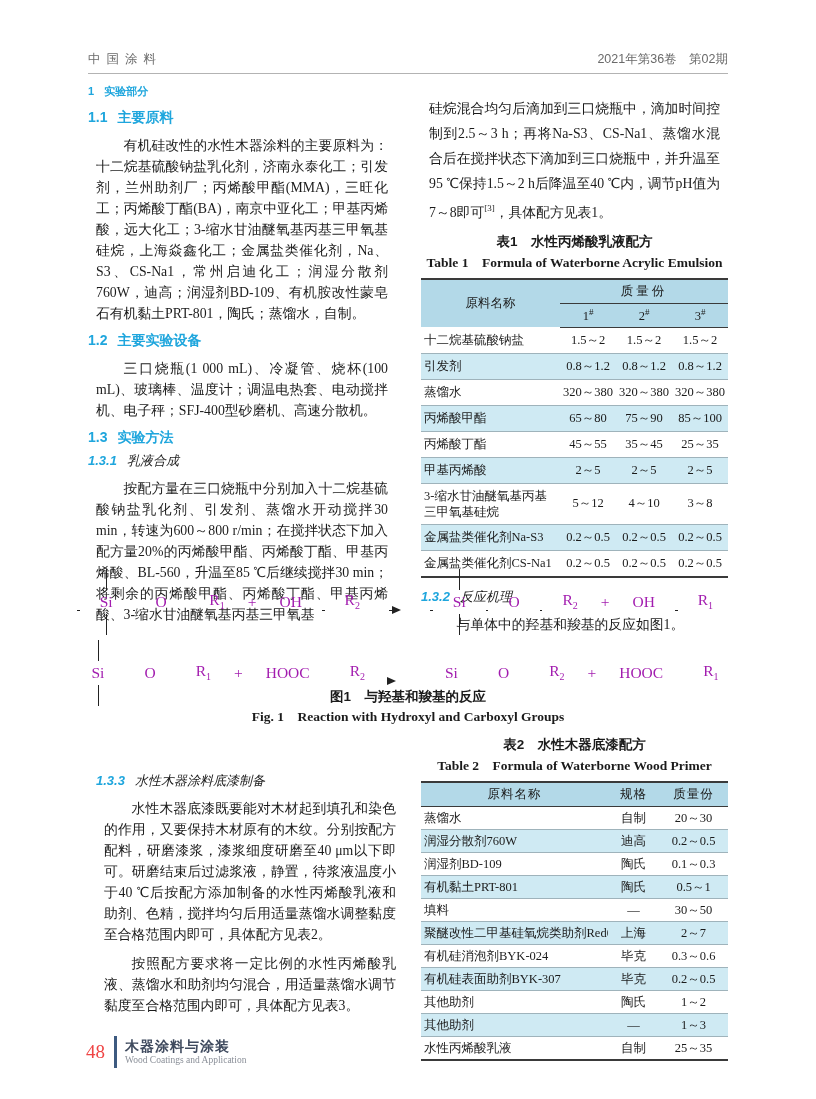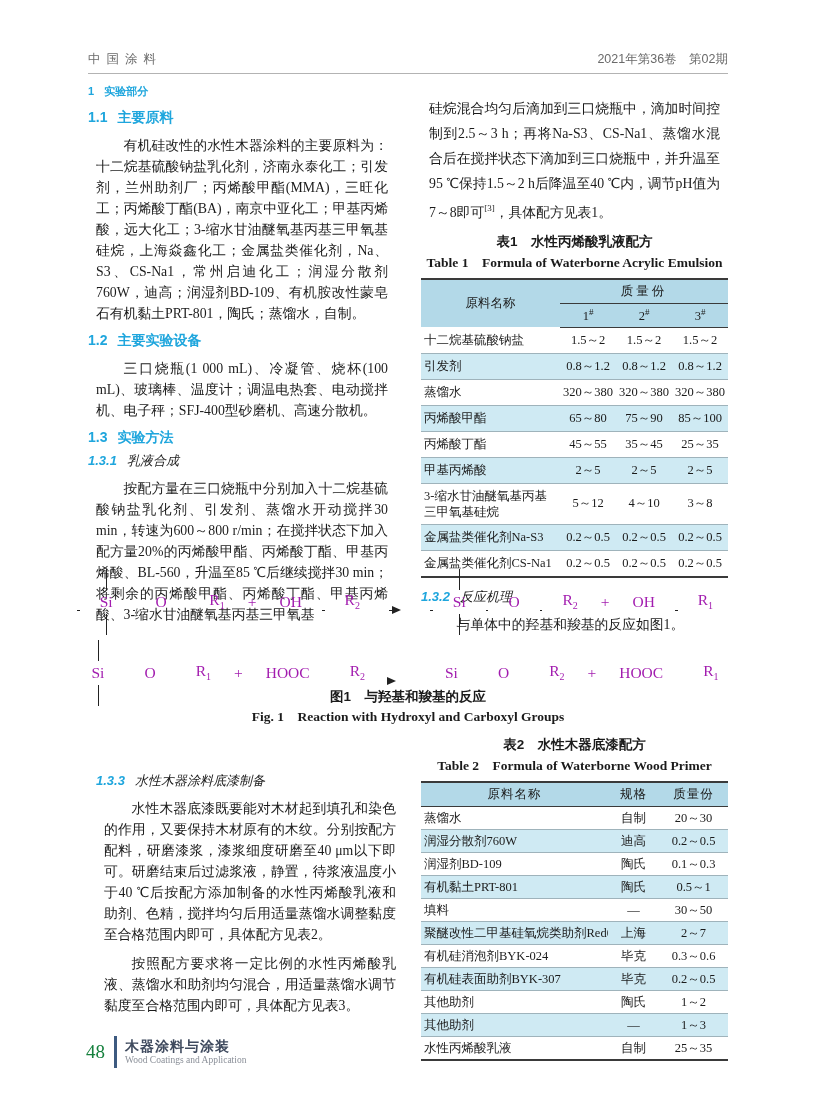--- a/index.html
+++ b/index.html
@@ -72,21 +72,21 @@
   .si.vert::before{bottom:100%;margin-bottom:3px;}
   .si.vert::after{top:100%;margin-top:3px;}
   .arrow{position:relative;display:inline-block;width:74px;height:1px;background:#222;margin:0 12px;}
   .arrow::after{content:"";position:absolute;right:-2px;top:-4px;width:0;height:0;
            border-left:9px solid #222;border-top:4px solid transparent;border-bottom:4px solid transparent;}
   sub{font-size:10px;}
   sup{font-size:9px;}
   .fig-caps{margin-top:6px;}
   
   .pg-footer{position:absolute;left:86px;top:1036px;display:flex;align-items:center;}
-  .pg-num{font-size:19px;color:#15803d;margin-right:9px;}
+  .pg-num{font-size:19px;color:#ef4444;margin-right:9px;}
   .foot-bar{width:3px;height:32px;background:#3d5a80;margin-right:8px;}
   .ft-zh{font-size:14px;font-weight:bold;color:#3f4a5e;font-family:"Liberation Sans",sans-serif;letter-spacing:1px;line-height:16px;}
   .ft-en{font-size:9.5px;color:#8a8f98;line-height:12px;}
 </style>
 </head>
 <body>
 
 <div class="page">
 
   <div class="pg-header">

